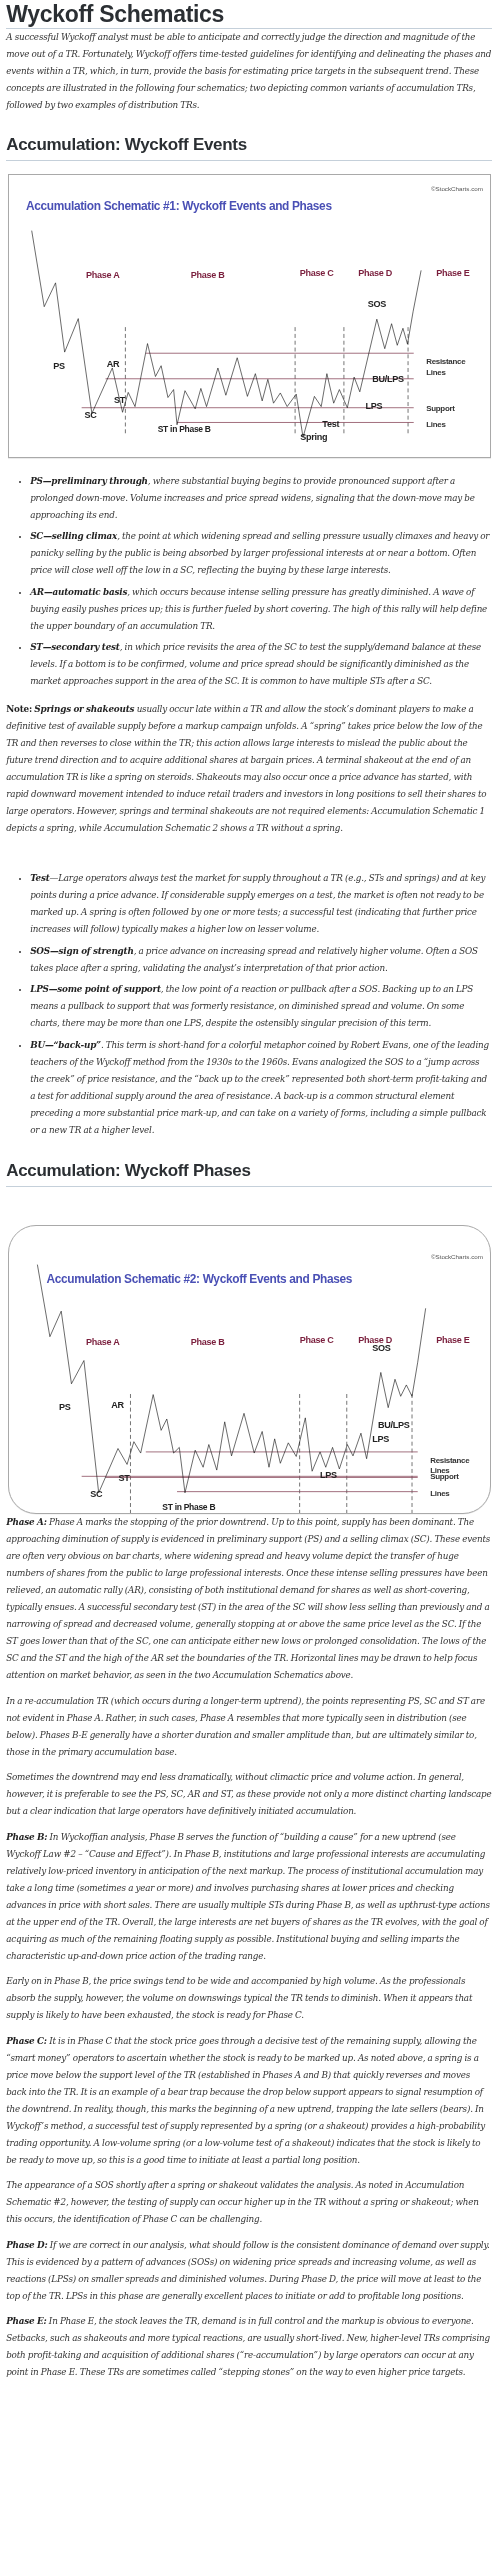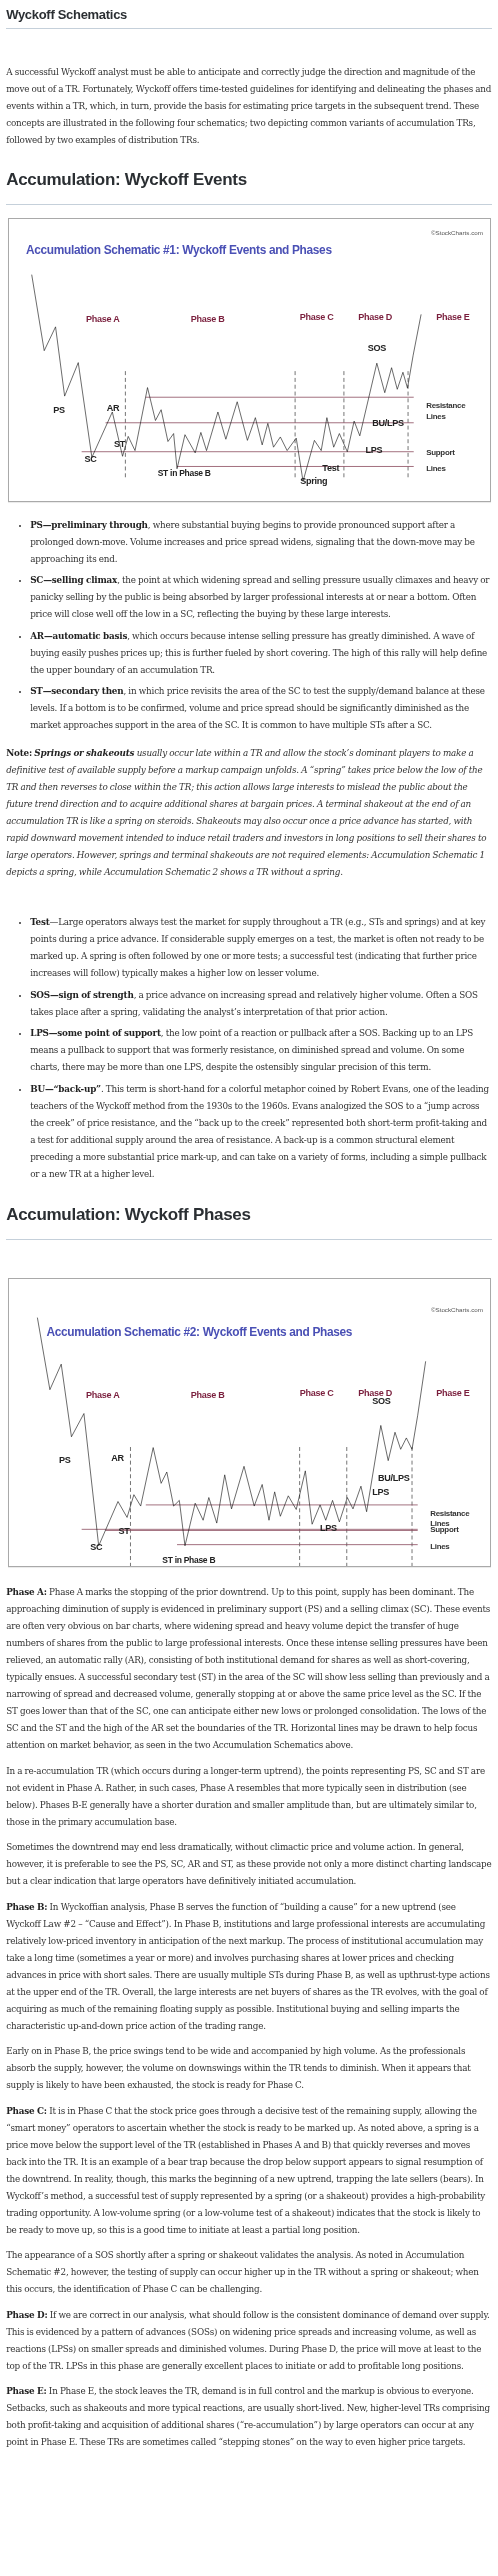--- a/index.html
+++ b/index.html
@@ -4,43 +4,43 @@
 <style>
   html, body { margin: 0; padding: 0; background: #ffffff; }
   body { width: 498px; font-family: "DejaVu Serif", "Liberation Serif", serif; color: #333333; }
   .page { padding: 0 6.2px 23px 6.2px; }
   h1, h2 {
     font-family: "Liberation Sans", "DejaVu Sans", sans-serif;
     color: #2b2f33; font-weight: 700; margin: 0;
     border-bottom: 1.7px solid #c5d0da;
     letter-spacing: -0.3px;
   }
-  h1 { font-size: 13px; line-height: 25px; padding-top: 2.3px; padding-bottom: 1.1px; margin-bottom: 35px; }
-  h2 { font-size: 17px; line-height: 24px; padding-bottom: 12px; margin-top: 20.4px; margin-bottom: 11.3px; }
+  h1 { font-size: 23px; line-height: 25px; padding-top: 2.3px; padding-bottom: 1.1px; }
+  h2 { font-size: 17px; line-height: 24px; padding-bottom: 3px; margin-top: 20.4px; margin-bottom: 11.3px; }
   p, li {
     font-size: 8.8px; line-height: 17px; margin: 0;
-    letter-spacing: -0.2px; word-spacing: -0.3px;
+    letter-spacing: -0.2px; word-spacing: -0.3px; font-style: italic;
   }
   p { margin-bottom: 8.5px; }
   .intro { margin-bottom: 0; }
   ul { margin: 14.7px 0 11.3px 0; padding-left: 24px; }
   li { margin-bottom: 4.5px; }
   li::marker { font-size: 7.4px; }
   b { color: #222; }
   .note { font-style: italic; margin-top: 11.3px; }
   .note b { font-style: normal; }
   .note b i { font-style: italic; }
   .spacer-list { margin-top: 33px; }
   .figure {
     margin: 0 1.1px 0 2.3px; border: 0.6px solid #a9a9a9; background: #fff;
     position: relative; box-shadow: 0 0.6px 0.6px rgba(0,0,0,0.08);
   }
   .figure svg { display: block; width: 100%; height: auto; }
   .fig1 { margin-top: 12.5px; }
-  .fig2 { margin-top: 38px; margin-bottom: 17px; }
+  .fig2 { margin-top: 38px; margin-bottom: 0; border-radius: 28px; }
   .phase-p { margin-bottom: 8.5px; }
 </style>
 </head>
 <body>
 
 <div class="page">
 
   <h1>Wyckoff Schematics</h1>
   <p class="intro">A successful Wyckoff analyst must be able to anticipate and correctly judge the direction and magnitude of the move out of a TR. Fortunately, Wyckoff offers time-tested guidelines for identifying and delineating the phases and events within a TR, which, in turn, provide the basis for estimating price targets in the subsequent trend. These concepts are illustrated in the following four schematics; two depicting common variants of accumulation TRs, followed by two examples of distribution TRs.</p>
 
@@ -78,21 +78,21 @@
         <text x="632" y="232" font-size="16" font-weight="bold" fill="#222" font-family="&quot;Liberation Sans&quot;, &quot;DejaVu Sans&quot;, sans-serif" letter-spacing="-0.5">SOS</text>
         <text x="640" y="364" font-size="16" font-weight="bold" fill="#222" font-family="&quot;Liberation Sans&quot;, &quot;DejaVu Sans&quot;, sans-serif" letter-spacing="-0.5">BU/LPS</text>
         <text x="628" y="412" font-size="16" font-weight="bold" fill="#222" font-family="&quot;Liberation Sans&quot;, &quot;DejaVu Sans&quot;, sans-serif" letter-spacing="-0.5">LPS</text>
       </svg>
   </div>
 
   <ul>
     <li><b>PS—preliminary through</b><span>, where substantial buying begins to provide pronounced support after a prolonged down-move. Volume increases and price spread widens, signaling that the down-move may be approaching its end.</span></li>
     <li><b>SC—selling climax</b><span>, the point at which widening spread and selling pressure usually climaxes and heavy or panicky selling by the public is being absorbed by larger professional interests at or near a bottom. Often price will close well off the low in a SC, reflecting the buying by these large interests.</span></li>
     <li><b>AR—automatic basis</b><span>, which occurs because intense selling pressure has greatly diminished. A wave of buying easily pushes prices up; this is further fueled by short covering. The high of this rally will help define the upper boundary of an accumulation TR.</span></li>
-    <li><b>ST—secondary then</b><span>, in which price revisits the area of the SC to test the supply/demand balance at these levels. If a bottom is to be confirmed, volume and price spread should be significantly diminished as the market approaches support in the area of the SC. It is common to have multiple STs after a SC.</span></li>
+    <li><b>ST—secondary test</b><span>, in which price revisits the area of the SC to test the supply/demand balance at these levels. If a bottom is to be confirmed, volume and price spread should be significantly diminished as the market approaches support in the area of the SC. It is common to have multiple STs after a SC.</span></li>
   </ul>
 
   <p class="note"><b>Note:</b> <b><i>Springs or shakeouts</i></b><span> usually occur late within a TR and allow the stock’s dominant players to make a definitive test of available supply before a markup campaign unfolds. A “spring” takes price below the low of the TR and then reverses to close within the TR; this action allows large interests to mislead the public about the future trend direction and to acquire additional shares at bargain prices. A terminal shakeout at the end of an accumulation TR is like a spring on steroids. Shakeouts may also occur once a price advance has started, with rapid downward movement intended to induce retail traders and investors in long positions to sell their shares to large operators. However, springs and terminal shakeouts are not required elements: Accumulation Schematic 1 depicts a spring, while Accumulation Schematic 2 shows a TR without a spring.</span></p>
 
   <ul class="spacer-list">
     <li><b>Test</b><span>—Large operators always test the market for supply throughout a TR (e.g., STs and springs) and at key points during a price advance. If considerable supply emerges on a test, the market is often not ready to be marked up. A spring is often followed by one or more tests; a successful test (indicating that further price increases will follow) typically makes a higher low on lesser volume.</span></li>
     <li><b>SOS—sign of strength</b><span>, a price advance on increasing spread and relatively higher volume. Often a SOS takes place after a spring, validating the analyst’s interpretation of that prior action.</span></li>
     <li><b>LPS—some point of support</b><span>, the low point of a reaction or pullback after a SOS. Backing up to an LPS means a pullback to support that was formerly resistance, on diminished spread and volume. On some charts, there may be more than one LPS, despite the ostensibly singular precision of this term.</span></li>
     <li><b>BU—“back-up”</b><span>. This term is short-hand for a colorful metaphor coined by Robert Evans, one of the leading teachers of the Wyckoff method from the 1930s to the 1960s. Evans analogized the SOS to a “jump across the creek” of price resistance, and the “back up to the creek” represented both short-term profit-taking and a test for additional supply around the area of resistance. A back-up is a common structural element preceding a more substantial price mark-up, and can take on a variety of forms, including a simple pullback or a new TR at a higher level.</span></li>
   </ul>
@@ -130,20 +130,20 @@
         <text x="640" y="380" font-size="16" font-weight="bold" fill="#222" font-family="&quot;Liberation Sans&quot;, &quot;DejaVu Sans&quot;, sans-serif" letter-spacing="-0.5">LPS</text>
         <text x="640" y="220" font-size="16" font-weight="bold" fill="#222" font-family="&quot;Liberation Sans&quot;, &quot;DejaVu Sans&quot;, sans-serif" letter-spacing="-0.5">SOS</text>
         <text x="650" y="355" font-size="16" font-weight="bold" fill="#222" font-family="&quot;Liberation Sans&quot;, &quot;DejaVu Sans&quot;, sans-serif" letter-spacing="-0.5">BU/LPS</text>
       </svg>
   </div>
 
   <p class="phase-p"><b>Phase A:</b><span> Phase A marks the stopping of the prior downtrend. Up to this point, supply has been dominant. The approaching diminution of supply is evidenced in preliminary support (PS) and a selling climax (SC). These events are often very obvious on bar charts, where widening spread and heavy volume depict the transfer of huge numbers of shares from the public to large professional interests. Once these intense selling pressures have been relieved, an automatic rally (AR), consisting of both institutional demand for shares as well as short-covering, typically ensues. A successful secondary test (ST) in the area of the SC will show less selling than previously and a narrowing of spread and decreased volume, generally stopping at or above the same price level as the SC. If the ST goes lower than that of the SC, one can anticipate either new lows or prolonged consolidation. The lows of the SC and the ST and the high of the AR set the boundaries of the TR. Horizontal lines may be drawn to help focus attention on market behavior, as seen in the two Accumulation Schematics above.</span></p>
   <p class="phase-p">In a re-accumulation TR (which occurs during a longer-term uptrend), the points representing PS, SC and ST are not evident in Phase A. Rather, in such cases, Phase A resembles that more typically seen in distribution (see below). Phases B-E generally have a shorter duration and smaller amplitude than, but are ultimately similar to, those in the primary accumulation base.</p>
   <p class="phase-p">Sometimes the downtrend may end less dramatically, without climactic price and volume action. In general, however, it is preferable to see the PS, SC, AR and ST, as these provide not only a more distinct charting landscape but a clear indication that large operators have definitively initiated accumulation.</p>
   <p class="phase-p"><b>Phase B:</b><span> In Wyckoffian analysis, Phase B serves the function of “building a cause” for a new uptrend (see Wyckoff Law #2 – “Cause and Effect”). In Phase B, institutions and large professional interests are accumulating relatively low-priced inventory in anticipation of the next markup. The process of institutional accumulation may take a long time (sometimes a year or more) and involves purchasing shares at lower prices and checking advances in price with short sales. There are usually multiple STs during Phase B, as well as upthrust-type actions at the upper end of the TR. Overall, the large interests are net buyers of shares as the TR evolves, with the goal of acquiring as much of the remaining floating supply as possible. Institutional buying and selling imparts the characteristic up-and-down price action of the trading range.</span></p>
-  <p class="phase-p">Early on in Phase B, the price swings tend to be wide and accompanied by high volume. As the professionals absorb the supply, however, the volume on downswings within the TR tends to diminish. When it appears that supply is likely to have been exhausted, the stock is ready for Phase C.</p>
+  <p class="phase-p">Early on in Phase B, the price swings tend to be wide and accompanied by high volume. As the professionals absorb the supply, however, the volume on downswings typical the TR tends to diminish. When it appears that supply is likely to have been exhausted, the stock is ready for Phase C.</p>
   <p class="phase-p"><b>Phase C:</b><span> It is in Phase C that the stock price goes through a decisive test of the remaining supply, allowing the “smart money” operators to ascertain whether the stock is ready to be marked up. As noted above, a spring is a price move below the support level of the TR (established in Phases A and B) that quickly reverses and moves back into the TR. It is an example of a bear trap because the drop below support appears to signal resumption of the downtrend. In reality, though, this marks the beginning of a new uptrend, trapping the late sellers (bears). In Wyckoff’s method, a successful test of supply represented by a spring (or a shakeout) provides a high-probability trading opportunity. A low-volume spring (or a low-volume test of a shakeout) indicates that the stock is likely to be ready to move up, so this is a good time to initiate at least a partial long position.</span></p>
   <p class="phase-p">The appearance of a SOS shortly after a spring or shakeout validates the analysis. As noted in Accumulation Schematic #2, however, the testing of supply can occur higher up in the TR without a spring or shakeout; when this occurs, the identification of Phase C can be challenging.</p>
   <p class="phase-p"><b>Phase D:</b><span> If we are correct in our analysis, what should follow is the consistent dominance of demand over supply. This is evidenced by a pattern of advances (SOSs) on widening price spreads and increasing volume, as well as reactions (LPSs) on smaller spreads and diminished volumes. During Phase D, the price will move at least to the top of the TR. LPSs in this phase are generally excellent places to initiate or add to profitable long positions.</span></p>
   <p class="phase-p"><b>Phase E:</b><span> In Phase E, the stock leaves the TR, demand is in full control and the markup is obvious to everyone. Setbacks, such as shakeouts and more typical reactions, are usually short-lived. New, higher-level TRs comprising both profit-taking and acquisition of additional shares (“re-accumulation”) by large operators can occur at any point in Phase E. These TRs are sometimes called “stepping stones” on the way to even higher price targets.</span></p>
 
 </div>
 
 
 </body></html>

